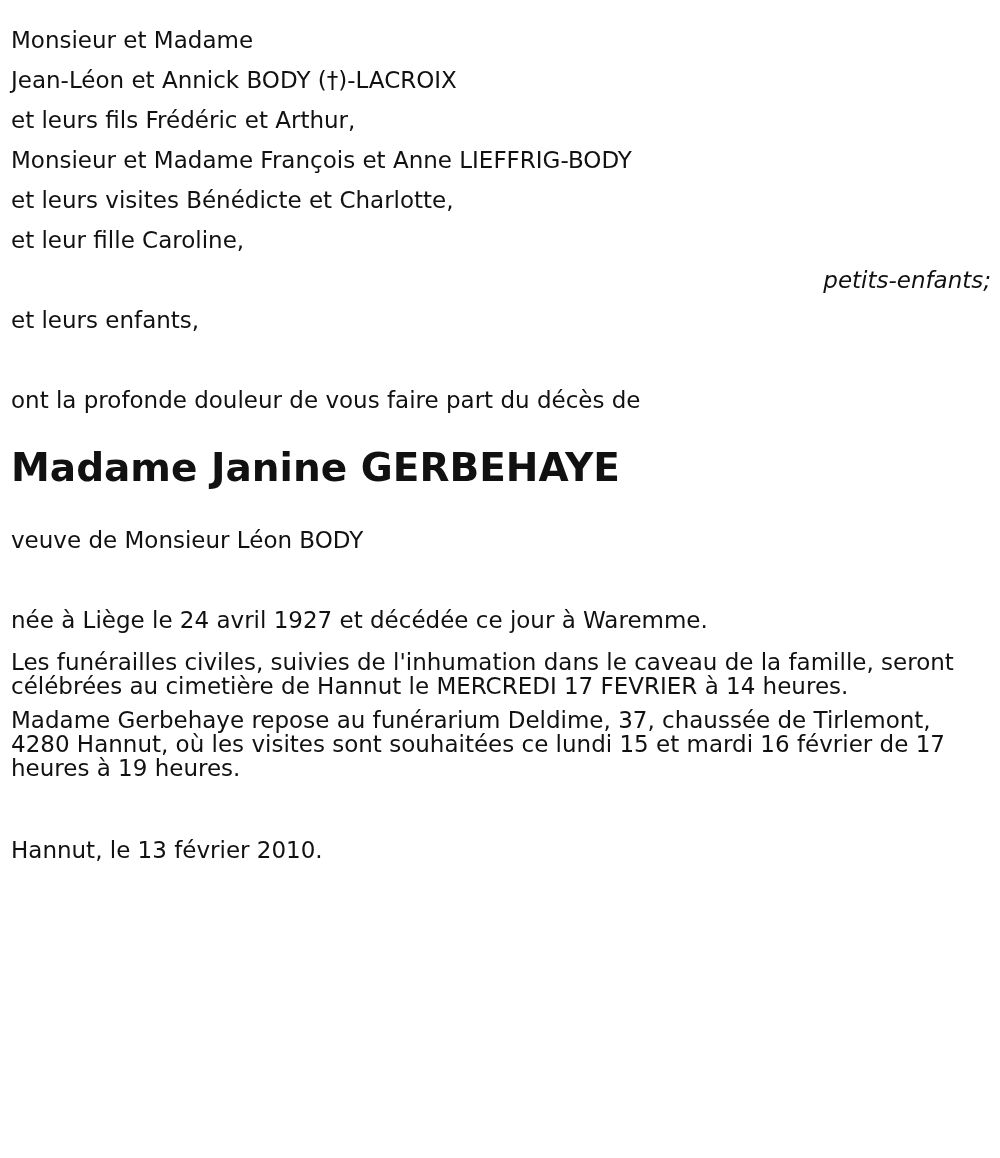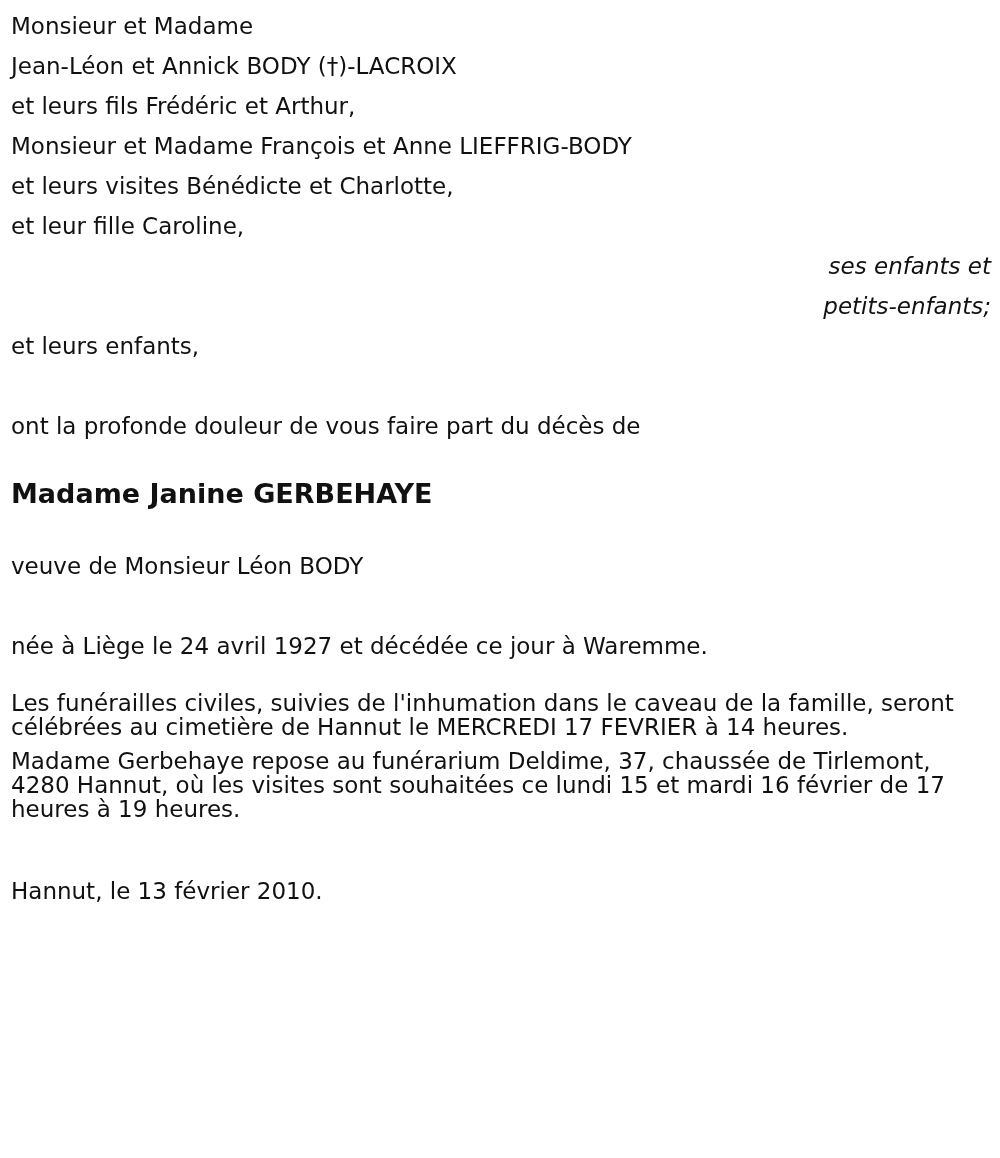--- a/index.html
+++ b/index.html
@@ -12,37 +12,37 @@
       height: 1158px;
       position: relative;
       font-family: "DejaVu Sans", sans-serif;
       color: #111111;
       font-size: 23px;
       overflow: hidden;
     }
     .doc {
       position: absolute;
       left: 11px;
-      top: 6px;
+      top: 20px;
       width: 980px;
     }
     .line {
       height: 40px;
       line-height: 40px;
       white-space: nowrap;
     }
     .right {
       text-align: right;
       font-style: italic;
       padding-right: 0;
     }
     .gap-1 { height: 40px; }
     .name {
       font-weight: bold;
-      font-size: 27px;
+      font-size: 39px;
       height: 60px;
       line-height: 60px;
       margin-top: 18px;
       margin-bottom: 22px;
     }
     .para {
       line-height: 24px;
       white-space: normal;
       margin-bottom: 10px;
     }
@@ -51,36 +51,35 @@
 <body>
 
 <div class="doc">
   <div>
     <div class="line">Monsieur et Madame</div>
     <div class="line">Jean-Léon et Annick BODY (†)-LACROIX</div>
     <div class="line">et leurs fils Frédéric et Arthur,</div>
     <div class="line">Monsieur et Madame François et Anne LIEFFRIG-BODY</div>
     <div class="line">et leurs visites Bénédicte et Charlotte,</div>
     <div class="line">et leur fille Caroline,</div>
-    <div class="line right">ses enfants et</div>
     <div class="line right">petits-enfants;</div>
     <div class="line">et leurs enfants,</div>
   </div>
 
   <div class="gap-1"></div>
 
   <div class="line">ont la profonde douleur de vous faire part du décès de</div>
 
   <div class="line name">Madame Janine GERBEHAYE</div>
 
   <div class="line">veuve de Monsieur Léon BODY</div>
 
   <div class="gap-1"></div>
 
-  <div class="line" style="margin-bottom:25px">née à Liège le 24 avril 1927 et décédée ce jour à Waremme.</div>
+  <div class="line" style="margin-bottom:10px">née à Liège le 24 avril 1927 et décédée ce jour à Waremme.</div>
 
   <div class="para">Les funérailles civiles, suivies de l'inhumation dans le caveau de la famille, seront célébrées au cimetière de Hannut le MERCREDI 17 FEVRIER à 14 heures.</div>
   <div class="para">Madame Gerbehaye repose au funérarium Deldime, 37, chaussée de Tirlemont, 4280 Hannut, où les visites sont souhaitées ce lundi 15 et mardi 16 février de 17 heures à 19 heures.</div>
 
   <div class="gap-1"></div>
 
   <div class="line">Hannut, le 13 février 2010.</div>
 </div>
 
 </body></html>

